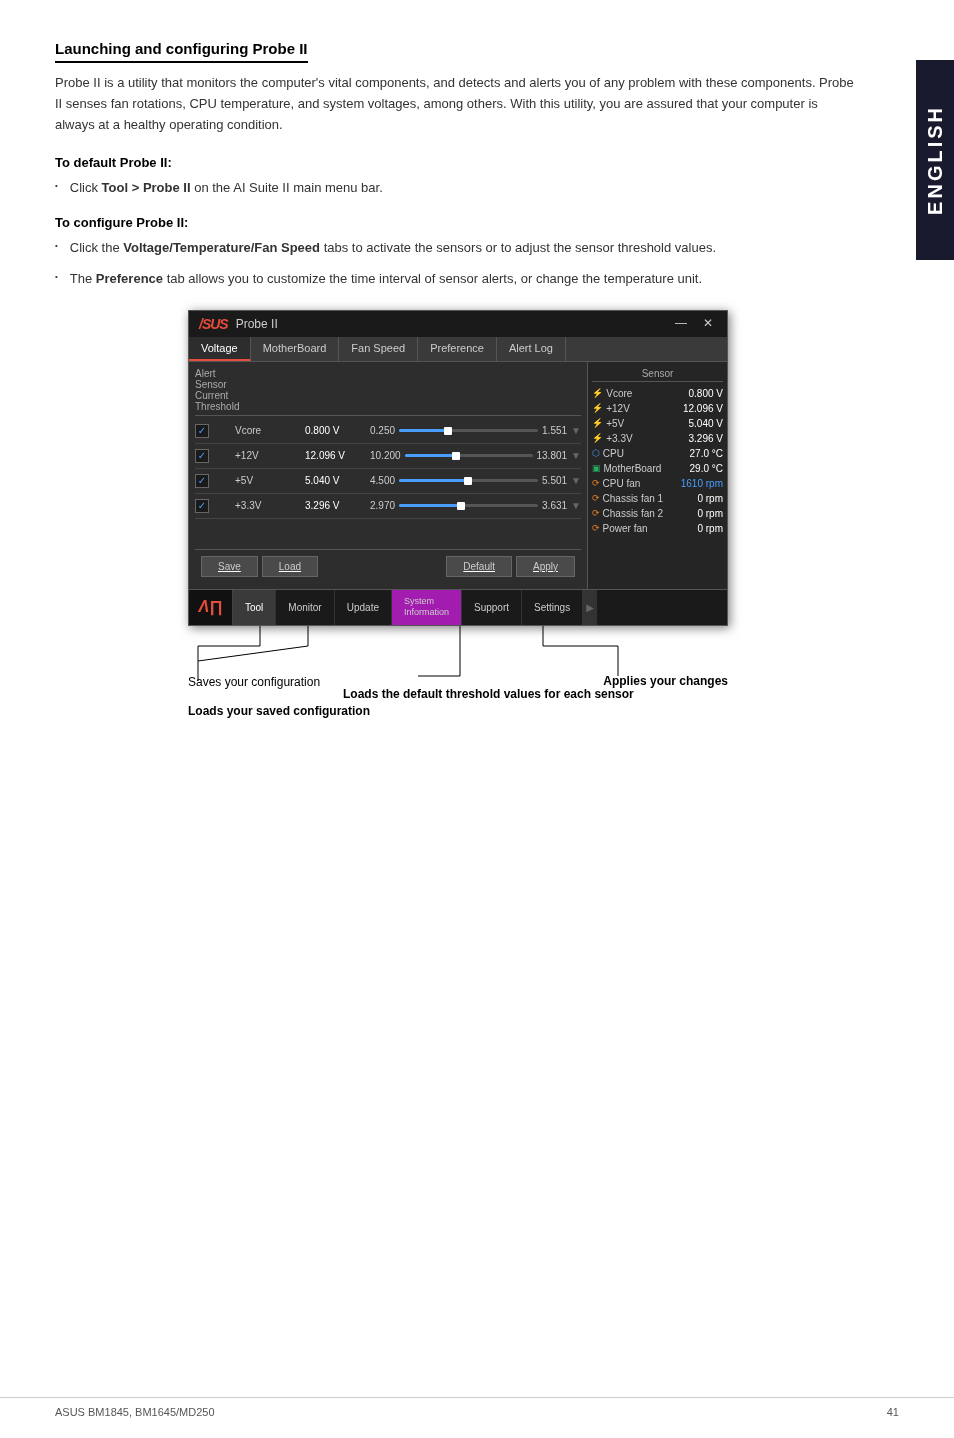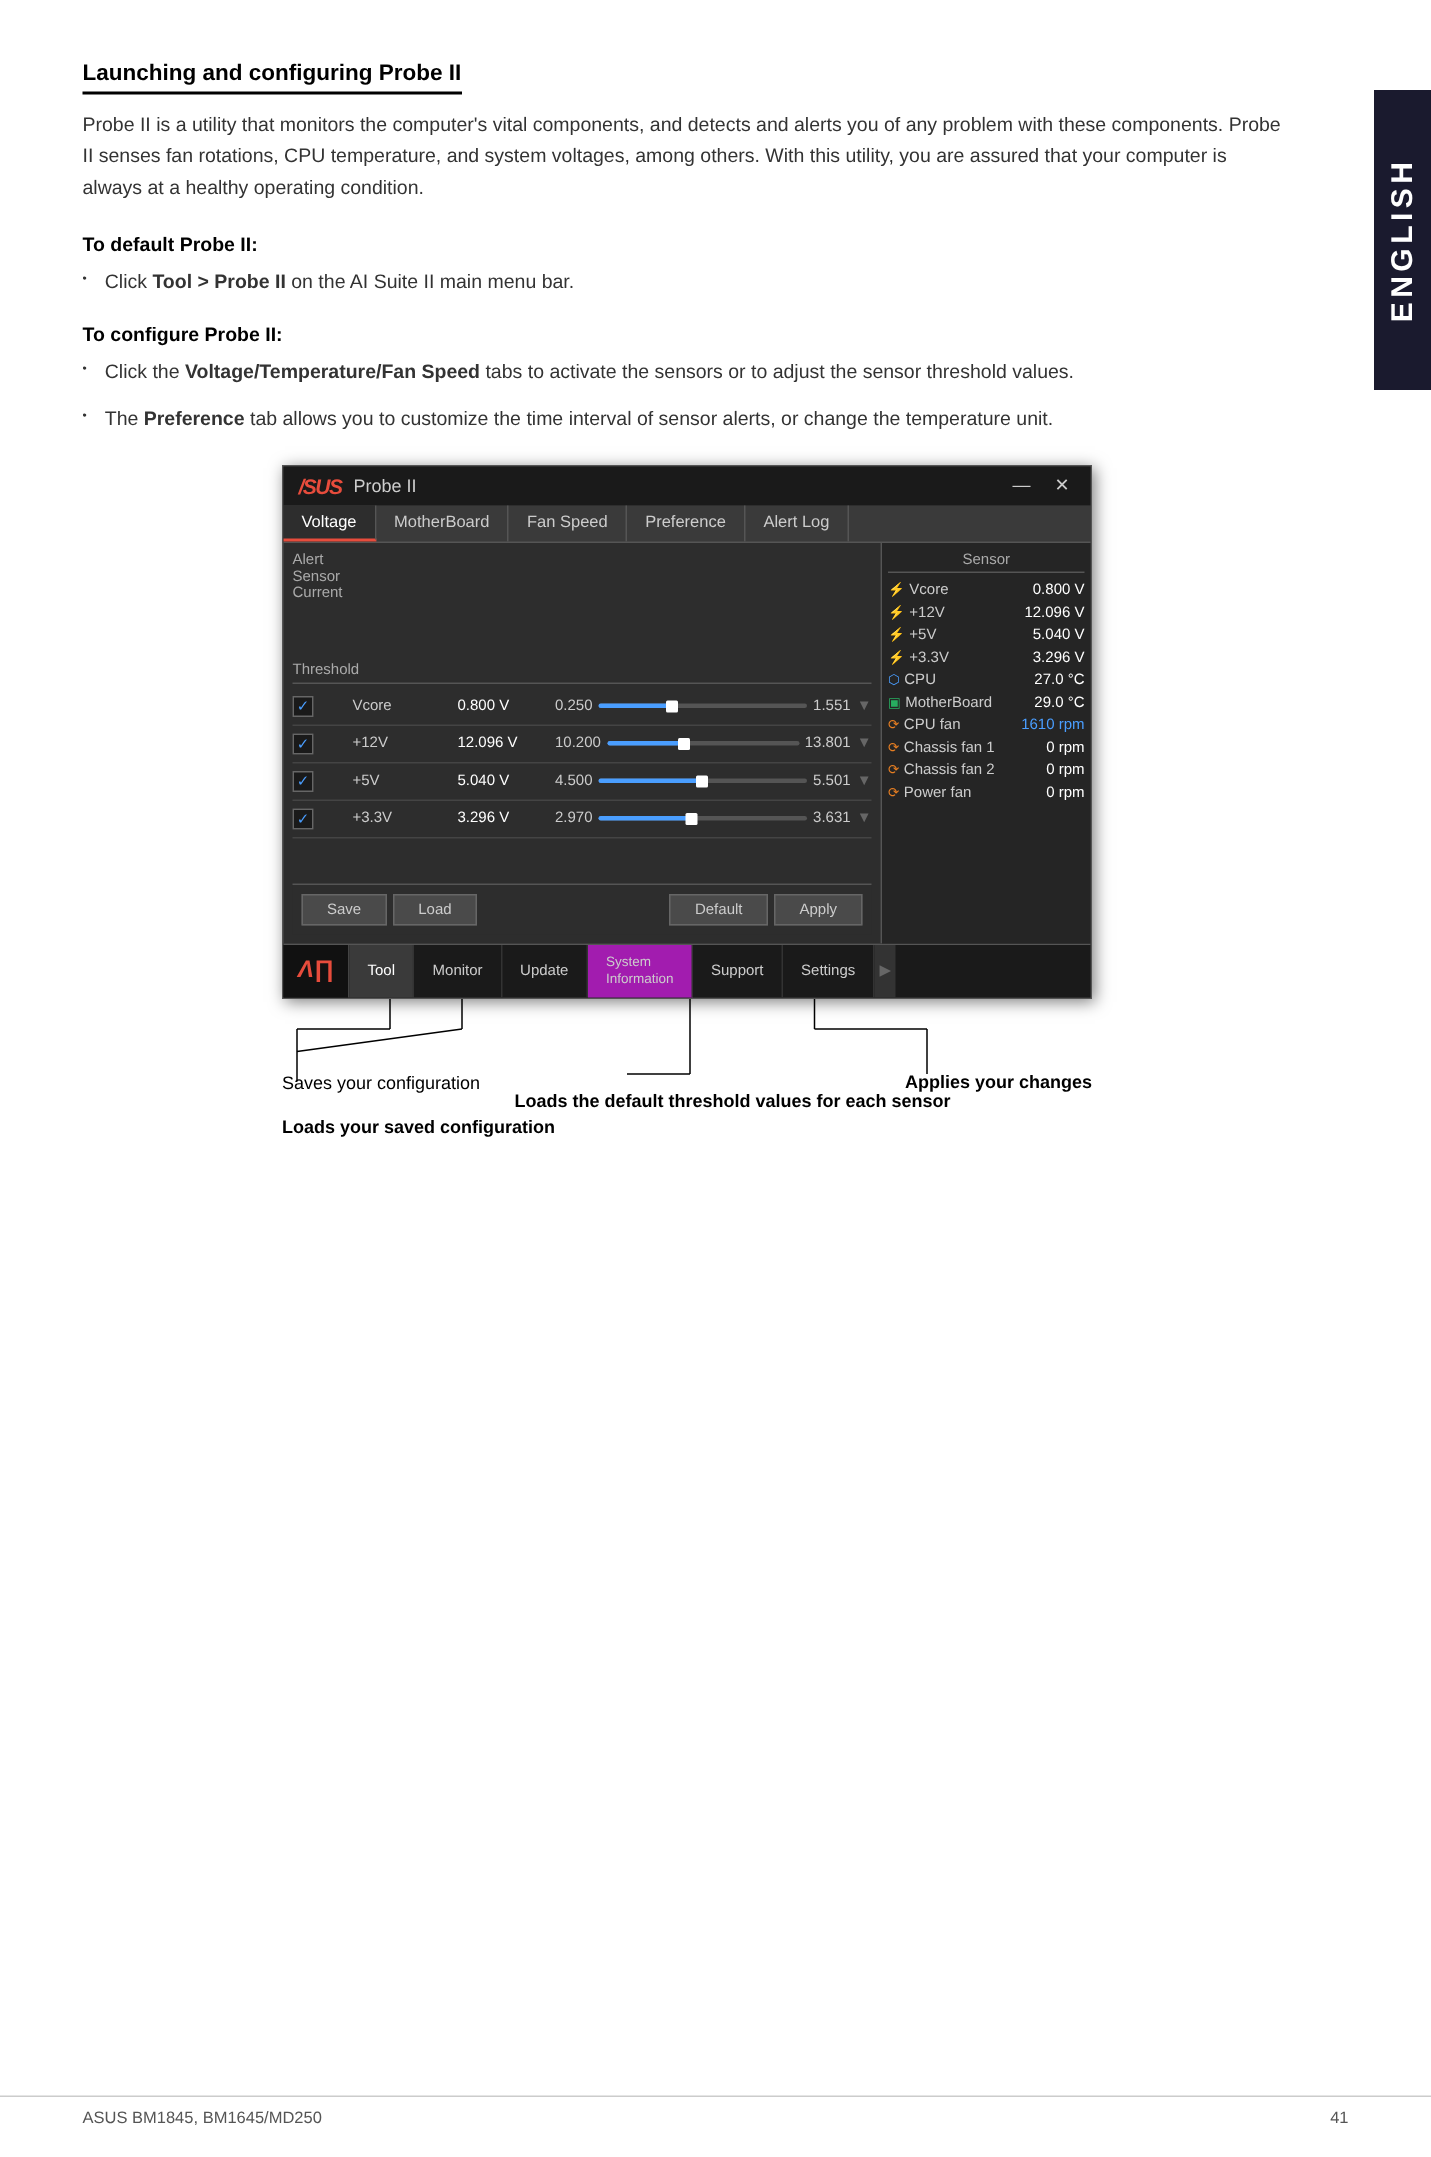--- a/index.html
+++ b/index.html
@@ -168,21 +168,21 @@
       font-size: 10px;
       color: #aaa;
       border-bottom: 1px solid #555;
       padding-bottom: 3px;
       margin-bottom: 3px;
       flex-direction: column;
     }
     .col-alert { width: 40px; }
     .col-sensor { width: 70px; }
     .col-current { width: 65px; }
-    .col-threshold { flex: 1; margin-top: 40px; }
+    .col-threshold { flex: 1; }
 
     .probe-table-row {
       display: flex;
       align-items: center;
       padding: 4px 0;
       border-bottom: 1px solid #444;
     }
 
     .row-alert {
       width: 40px;
@@ -285,20 +285,21 @@
     .sensor-value.highlight { color: #4a9eff; }
 
     
     .probe-bottom {
       background: #2d2d2d;
       padding: 6px;
       display: flex;
       align-items: center;
       gap: 4px;
       border-top: 1px solid #555;
+      text-decoration: underline;
     }
     .probe-btn {
       padding: 4px 16px;
       font-size: 10px;
       color: #ccc;
       background: #4a4a4a;
       border: 1px solid #666;
       cursor: pointer;
     }
     .probe-btn-spacer { flex: 1; }

